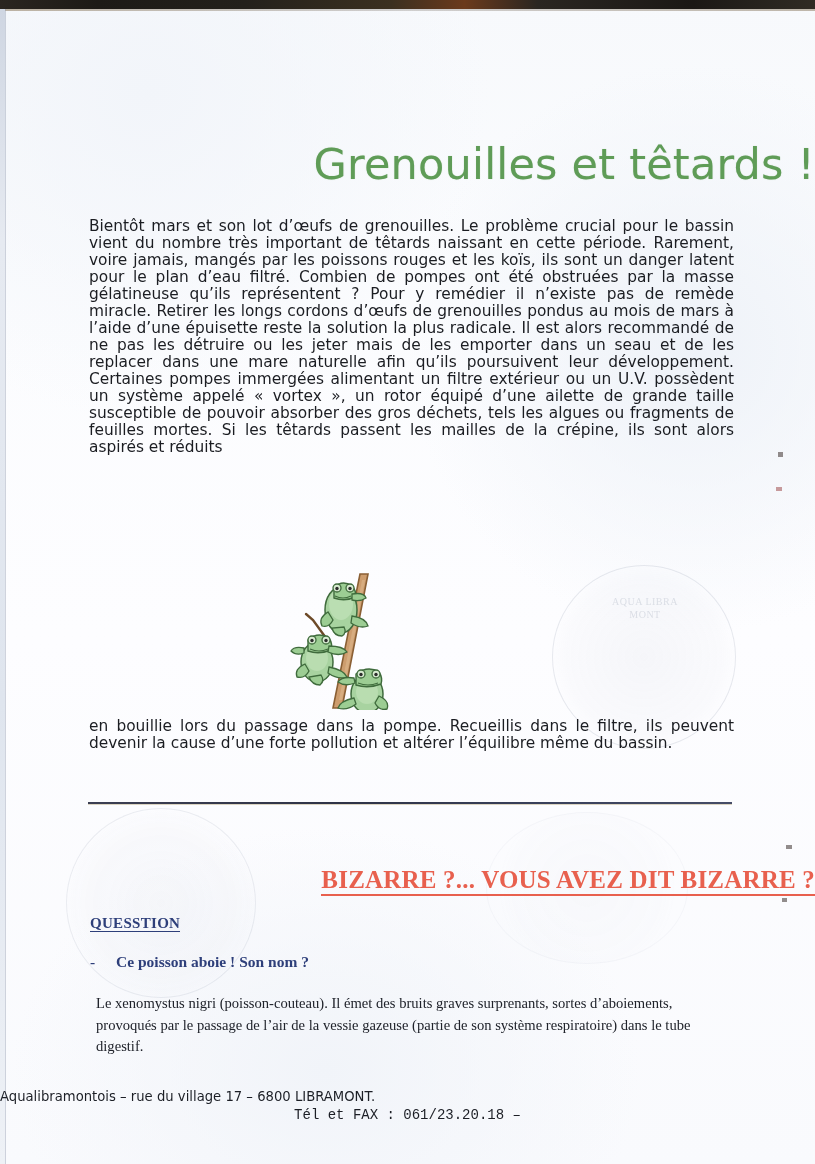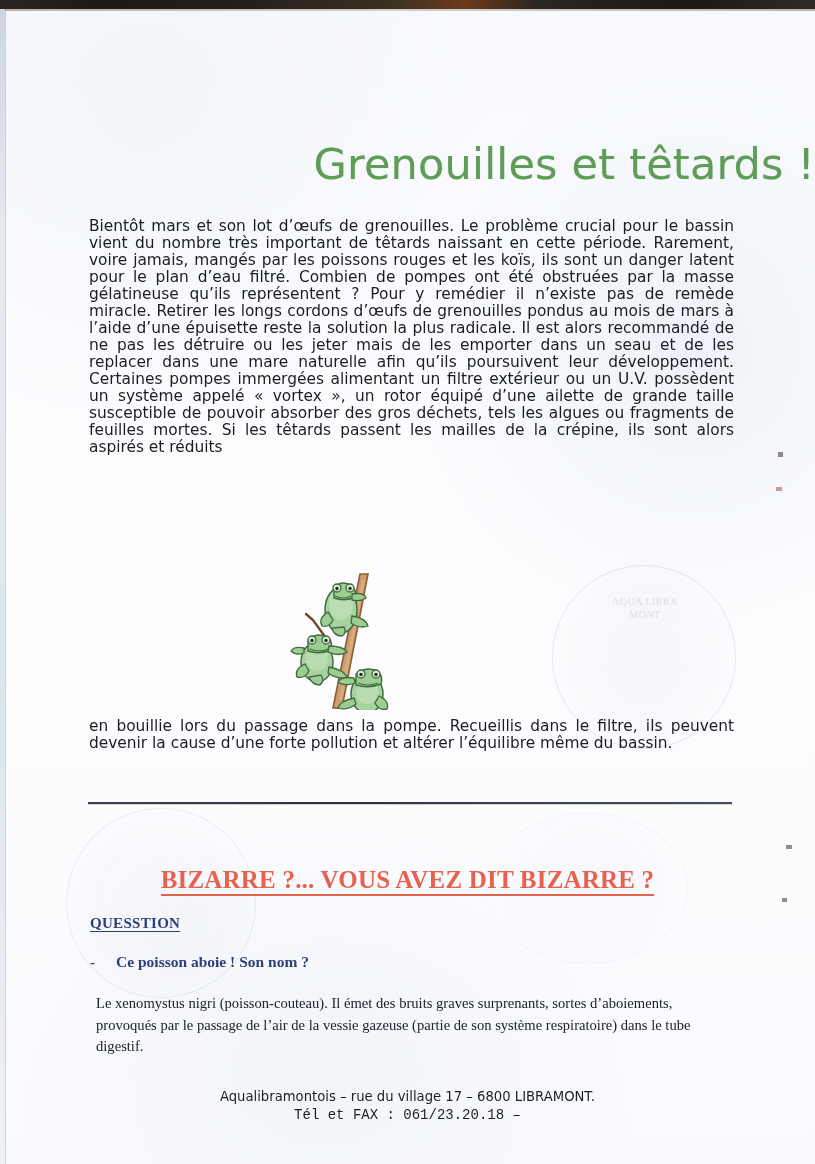--- a/index.html
+++ b/index.html
@@ -135,21 +135,21 @@
     top: 804px;
     width: 644px;
     height: 1px;
     background: rgba(180,165,120,.45);
   }
 
   .bizarre {
     position: absolute;
     left: 0; top: 866px;
     width: 815px;
-    text-align: center;
+    text-align: right;
     font-family: "Liberation Serif", serif;
     font-size: 25px;
     font-weight: bold;
     color: #e8604e;
     letter-spacing: .2px;
   }
   .bizarre span {
     border-bottom: 2px solid #e8604e;
     padding-bottom: 1px;
   }
@@ -189,21 +189,20 @@
     font-size: 14.6px;
     line-height: 21.5px;
     color: #20232b;
     text-align: left;
   }
 
   .footer-1 {
     position: absolute;
     left: 0; top: 1089px;
     width: 815px;
-    text-align: center;
     font-family: "DejaVu Sans", sans-serif;
     font-size: 13.2px;
     color: #1c1f26;
   }
   .footer-2 {
     position: absolute;
     left: 0; top: 1107px;
     width: 815px;
     text-align: center;
     font-family: Liberation Mono, monospace;

